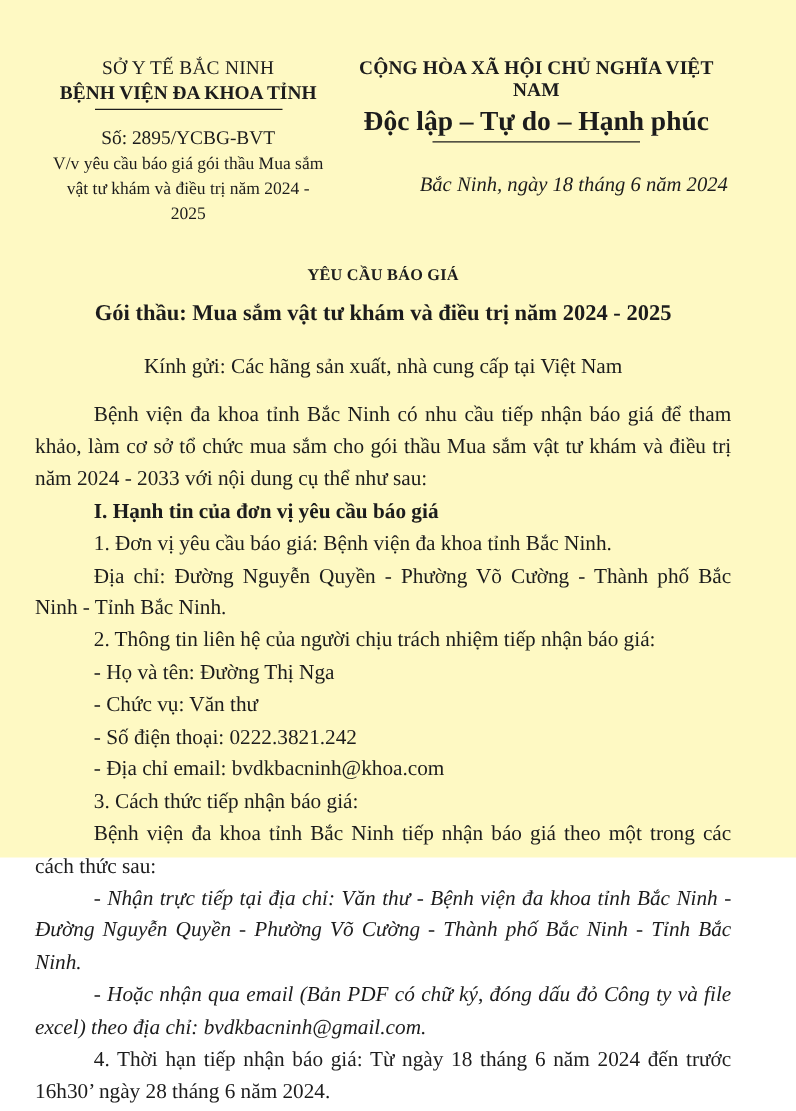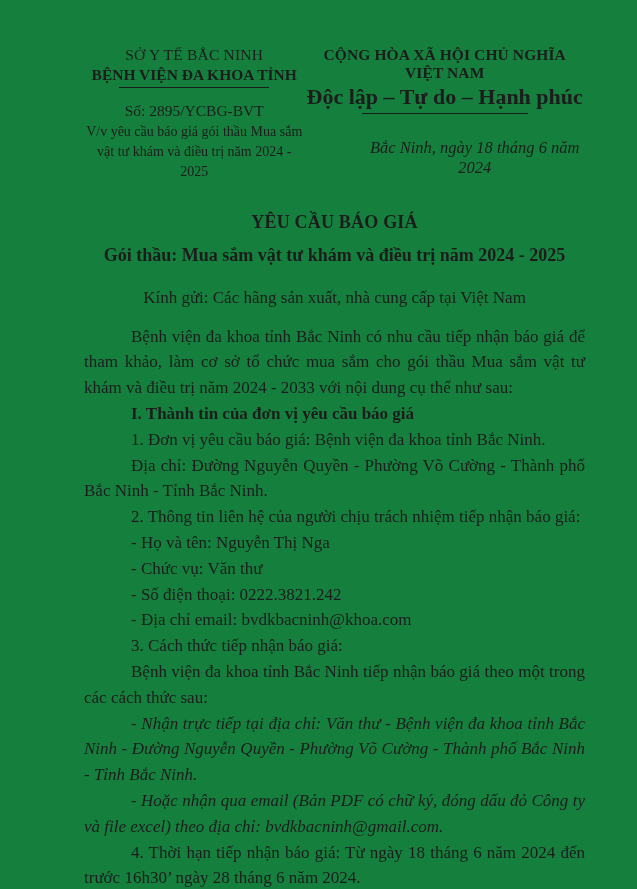--- a/index.html
+++ b/index.html
@@ -6,23 +6,23 @@
   html, body { background: #ffffff; }
   body {
     width: 637px;
     height: 889px;
     font-family: "Liberation Serif", "DejaVu Serif", serif;
     color: #1c1c1c;
     overflow: hidden;
   }
   .page {
     width: 637px;
-    height: 889px;
-    background: #15803d;
-    padding: 46px 52px 30px 84px;
+    height: 686px;
+    background: #fef9c3;
+    padding: 46px 52px 30px 28px;
   }
 
   
   .header { display: flex; align-items: flex-start; }
   .header-left  { width: 44%; text-align: center; }
   .header-right { width: 56%; text-align: center; }
 
   .org-parent {
     font-size: 15.5px;
     letter-spacing: 0.2px;
@@ -64,21 +64,21 @@
   .date-line {
     font-size: 16.5px;
     font-style: italic;
     margin-top: 24px;
     padding-left: 60px;
   }
 
   
   .title-block { text-align: center; margin-top: 30px; }
   .title-main {
-    font-size: 18px;
+    font-size: 13px;
     font-weight: bold;
     letter-spacing: 0.2px;
   }
   .title-sub {
     font-size: 18px;
     font-weight: bold;
     margin-top: 12px;
   }
   .salutation {
     text-align: center;
@@ -120,25 +120,25 @@
 
   <div class="title-block">
     <div class="title-main">YÊU CẦU BÁO GIÁ</div>
     <div class="title-sub">Gói thầu: Mua sắm vật tư khám và điều trị năm 2024 - 2025</div>
   </div>
 
   <div class="salutation">Kính gửi: Các hãng sản xuất, nhà cung cấp tại Việt Nam</div>
 
   <div class="doc-body">
       <p class="para normal">Bệnh viện đa khoa tỉnh Bắc Ninh có nhu cầu tiếp nhận báo giá để tham khảo, làm cơ sở tổ chức mua sắm cho gói thầu Mua sắm vật tư khám và điều trị năm 2024 - 2033 với nội dung cụ thể như sau:</p>
-      <p class="para bold">I. Thành tin của đơn vị yêu cầu báo giá</p>
+      <p class="para bold">I. Hạnh tin của đơn vị yêu cầu báo giá</p>
       <p class="para normal">1. Đơn vị yêu cầu báo giá: Bệnh viện đa khoa tỉnh Bắc Ninh.</p>
       <p class="para normal">Địa chỉ: Đường Nguyễn Quyền - Phường Võ Cường - Thành phố Bắc Ninh - Tỉnh Bắc Ninh.</p>
       <p class="para normal">2. Thông tin liên hệ của người chịu trách nhiệm tiếp nhận báo giá:</p>
-      <p class="para normal">- Họ và tên: Nguyễn Thị Nga</p>
+      <p class="para normal">- Họ và tên: Đường Thị Nga</p>
       <p class="para normal">- Chức vụ: Văn thư</p>
       <p class="para normal">- Số điện thoại: 0222.3821.242</p>
       <p class="para normal">- Địa chỉ email: bvdkbacninh@khoa.com</p>
       <p class="para normal">3. Cách thức tiếp nhận báo giá:</p>
       <p class="para normal">Bệnh viện đa khoa tỉnh Bắc Ninh tiếp nhận báo giá theo một trong các cách thức sau:</p>
       <p class="para italic">- Nhận trực tiếp tại địa chỉ: Văn thư - Bệnh viện đa khoa tỉnh Bắc Ninh - Đường Nguyễn Quyền - Phường Võ Cường - Thành phố Bắc Ninh - Tỉnh Bắc Ninh.</p>
       <p class="para italic">- Hoặc nhận qua email (Bản PDF có chữ ký, đóng dấu đỏ Công ty và file excel) theo địa chỉ: bvdkbacninh@gmail.com.</p>
       <p class="para normal">4. Thời hạn tiếp nhận báo giá: Từ ngày 18 tháng 6 năm 2024 đến trước 16h30’ ngày 28 tháng 6 năm 2024.</p>
       <p class="para normal">Các báo giá nhận được sau thời điểm nêu trên sẽ không được xem xét.</p>
     </div>

